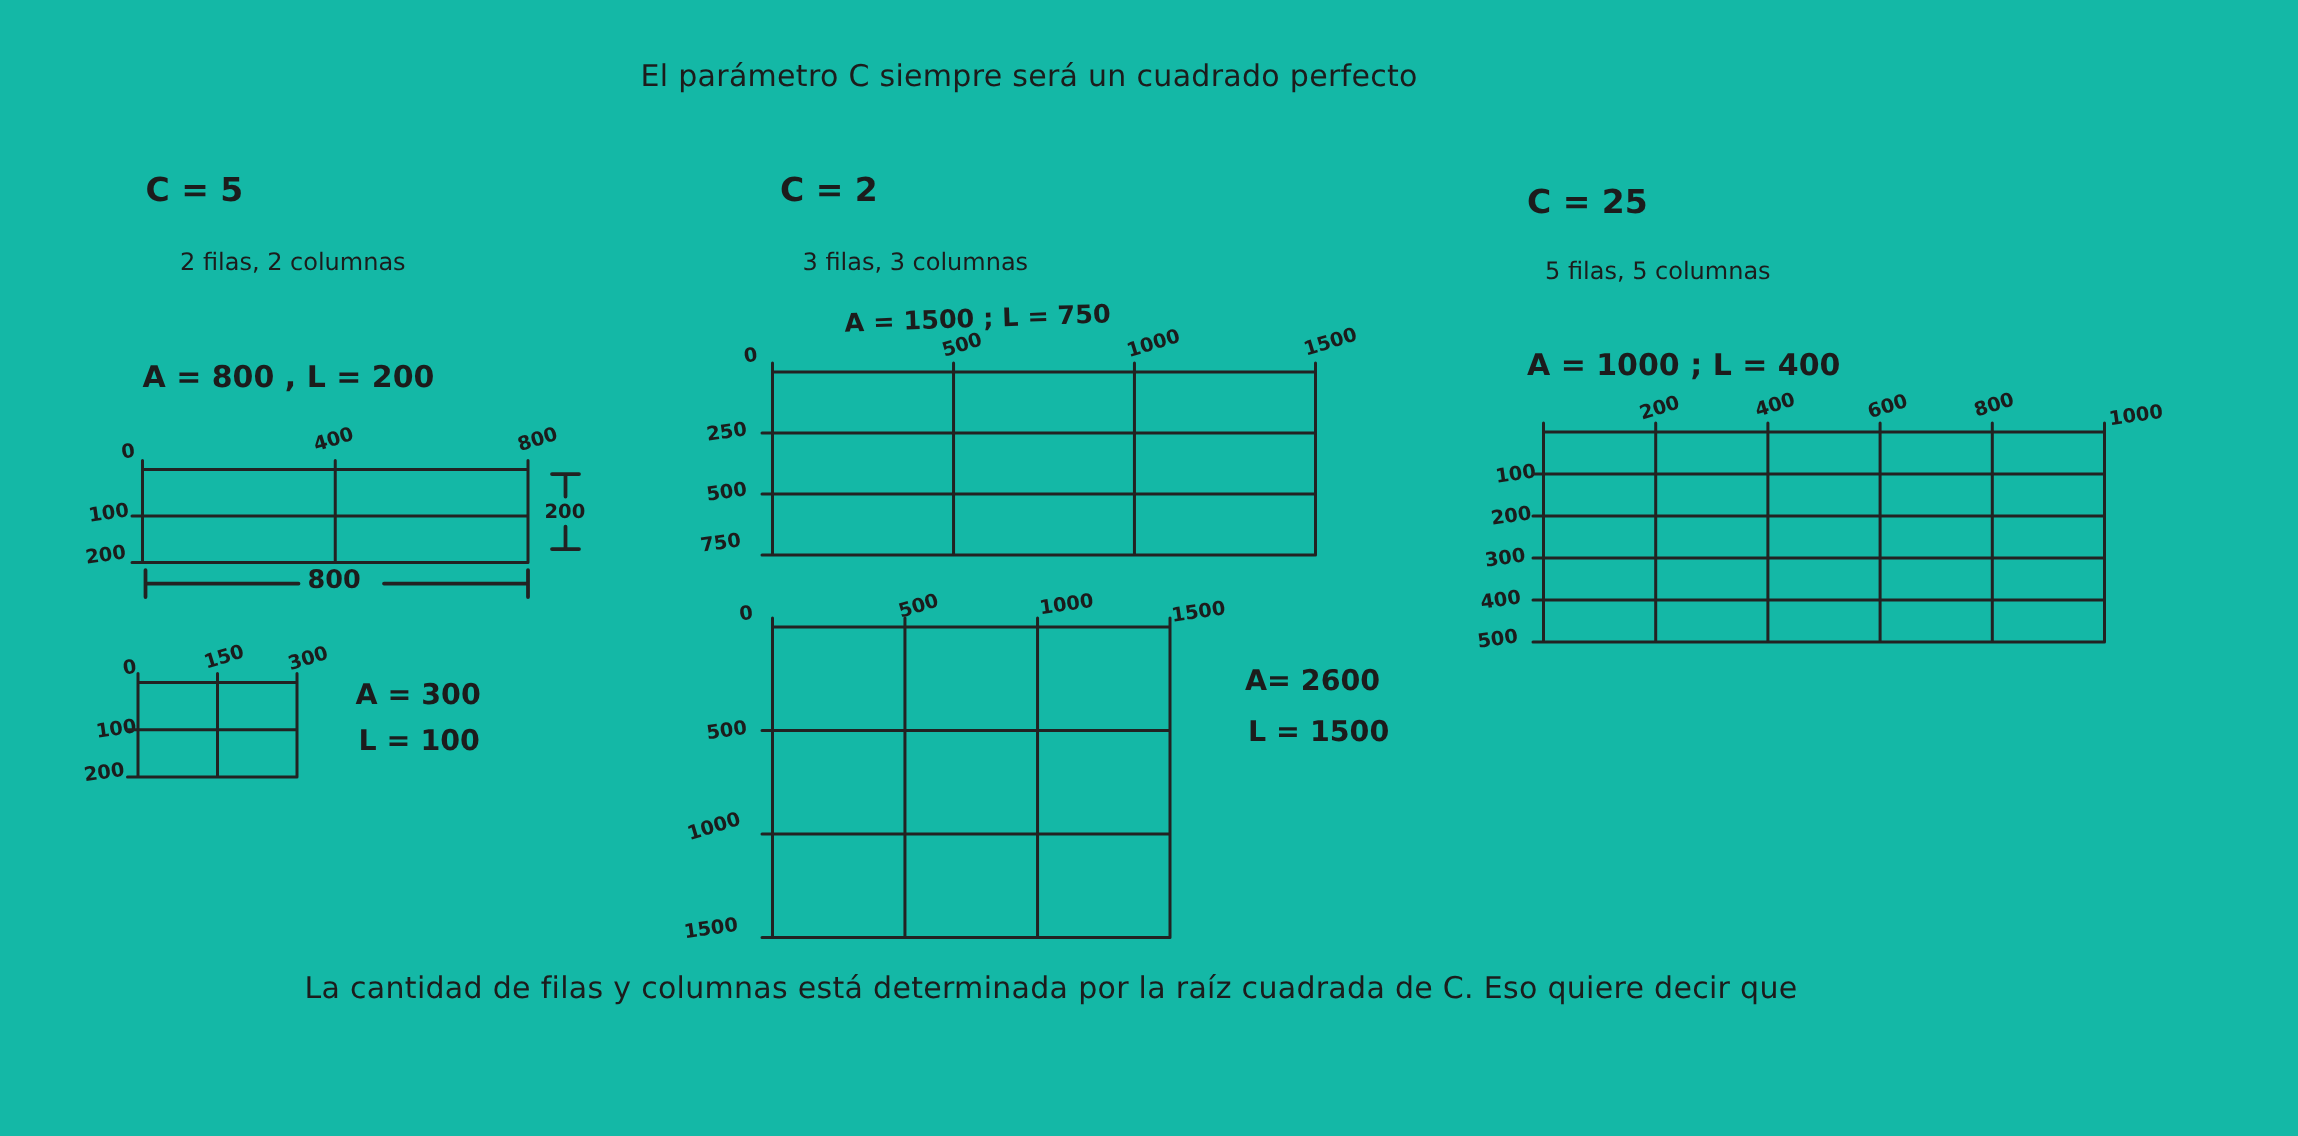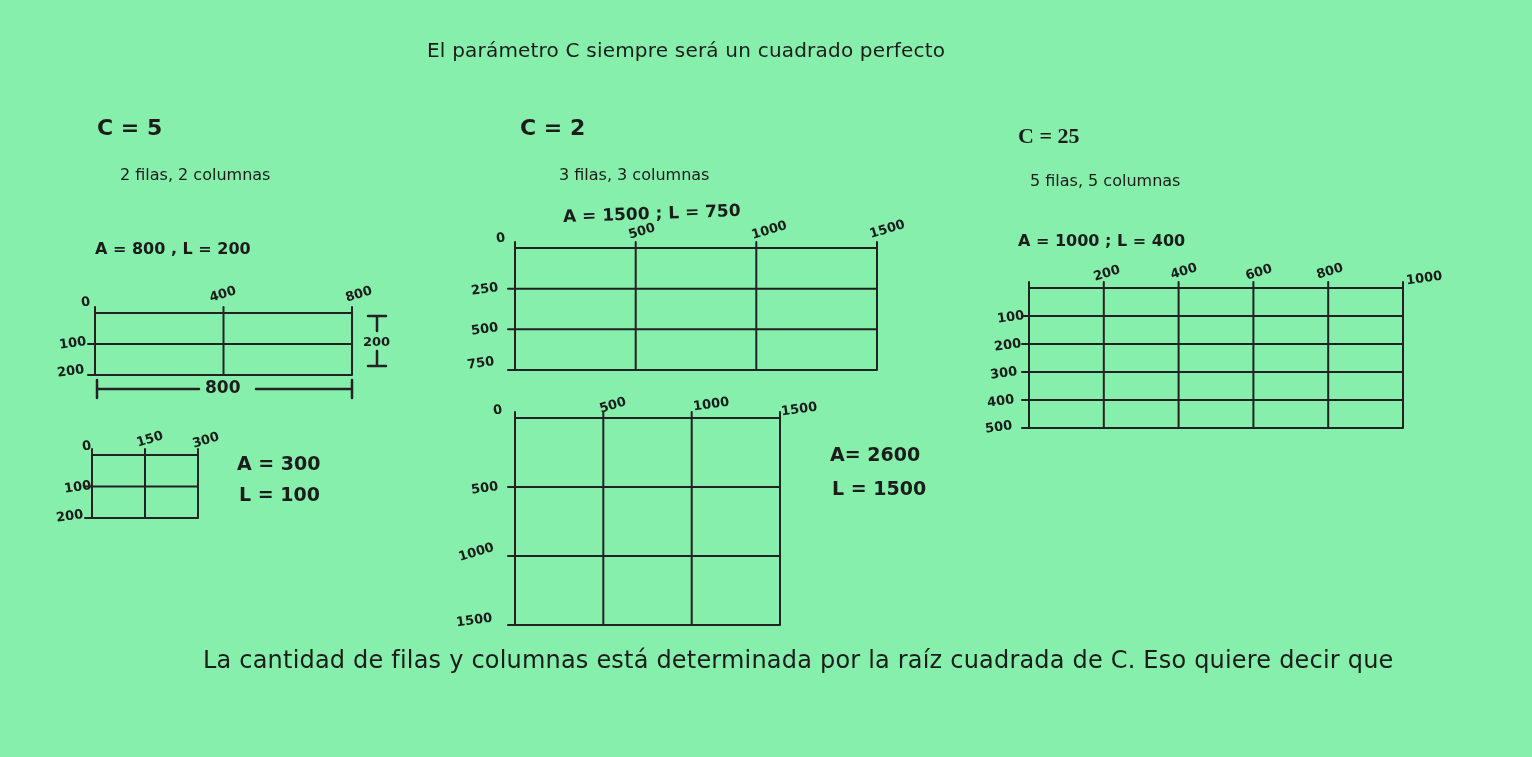--- a/index.html
+++ b/index.html
@@ -1,38 +1,38 @@
 <!DOCTYPE html>
 <html><head>
 <meta charset="utf-8">
 <style>
   * { margin: 0; padding: 0; box-sizing: border-box; }
   html, body { background: #ffffff; }
   #canvas {
     position: relative;
     width: 1532px;
     height: 757px;
-    background: #86efac;
+    background: #14b8a6;
     font-family: "DejaVu Sans", sans-serif;
     color: #1c1c1c;
     overflow: hidden;
   }
   .lbl { position: absolute; white-space: nowrap; color: #1c1c1c; }
   .title-lbl { font-size: 20px; letter-spacing: 0.2px; }
   .c-lbl { font-size: 22px; font-weight: 600; }
   .filas-lbl { font-size: 16px; }
-  .dims-lbl { font-size: 16px; font-weight: 700; }
+  .dims-lbl { font-size: 20px; font-weight: 700; }
   .side-lbl { font-size: 19px; font-weight: 700; }
   .tick { font-size: 13px; font-weight: 700; }
   .rot { transform: rotate(-17deg); }
   .rot-sm { transform: rotate(-8deg); }
   .grid { position: absolute; }
   .grid svg { position: absolute; overflow: visible; }
   .adorn { position: absolute; overflow: visible; }
-  .footer-lbl { font-size: 24px; letter-spacing: 0.2px; }
+  .footer-lbl { font-size: 20px; letter-spacing: 0.2px; }
 </style>
 </head>
 <body>
 
 <div id="canvas">
 
   <div class="lbl title-lbl" style="left:427px; top:38px;">El parámetro C siempre será un cuadrado perfecto</div>
 
   <div class="lbl c-lbl" style="left:97px; top:115px;">C = 5</div>
   <div class="lbl filas-lbl" style="left:120px; top:165px;">2 filas, 2 columnas</div>
@@ -66,21 +66,21 @@
     <span class="lbl tick rot-sm" style="left:-28px; top:24px;">100</span>
     <span class="lbl tick rot-sm" style="left:-36px; top:53px;">200</span>
   <svg width="130" height="87" viewBox="-12 -12 130 87" style="left: -12px; top: -12px;">
         <path d="M0 0 L0 63 M0 -6 L0 0 M53 0 L53 63 M53 -6 L53 0 M106 0 L106 63 M106 -6 L106 0 M0 0 L106 0 M0 31.5 L106 31.5 M-7 31.5 L0 31.5 M0 63 L106 63 M-7 63 L0 63 " fill="none" stroke="#222222" stroke-width="2" stroke-linecap="round"></path>
       </svg>
     </div>
   <div class="lbl side-lbl" style="left:237px; top:452px;">A = 300</div>
   <div class="lbl side-lbl" style="left:239px; top:483px;">L = 100</div>
 
   <div class="lbl c-lbl" style="left:520px; top:115px;">C = 2</div>
-  <div class="lbl filas-lbl" style="left:535px; top:165px;margin-left:24px;">3 filas, 3 columnas</div>
+  <div class="lbl filas-lbl" style="left:535px; top:165px;">3 filas, 3 columnas</div>
   <div class="lbl dims-lbl" style="left:563px; top:203px; transform:rotate(-2deg); font-size:17px;">A = 1500 ;  L = 750</div>
 
   <div class="grid" style="left:515px; top:248px; width:362px; height:122px;">
     <span class="lbl tick rot-sm" style="left:-19px; top:-18px;">0</span>
     <span class="lbl tick rot" style="left:113px; top:-25px;">500</span>
     <span class="lbl tick rot" style="left:236px; top:-26px;">1000</span>
     <span class="lbl tick rot" style="left:354px; top:-27px;">1500</span>
     <span class="lbl tick rot-sm" style="left:-44px; top:33px;">250</span>
     <span class="lbl tick rot-sm" style="left:-44px; top:73px;">500</span>
     <span class="lbl tick rot-sm" style="left:-48px; top:107px;">750</span>
@@ -97,21 +97,21 @@
     <span class="lbl tick rot-sm" style="left:-44px; top:62px;">500</span>
     <span class="lbl tick rot" style="left:-57px; top:126px;">1000</span>
     <span class="lbl tick rot-sm" style="left:-59px; top:194px;">1500</span>
   <svg width="289" height="231" viewBox="-12 -12 289 231" style="left: -12px; top: -12px;">
         <path d="M0 0 L0 207 M0 -6 L0 0 M88.3 0 L88.3 207 M88.3 -6 L88.3 0 M176.7 0 L176.7 207 M176.7 -6 L176.7 0 M265 0 L265 207 M265 -6 L265 0 M0 0 L265 0 M0 69 L265 69 M-7 69 L0 69 M0 138 L265 138 M-7 138 L0 138 M0 207 L265 207 M-7 207 L0 207 " fill="none" stroke="#222222" stroke-width="2" stroke-linecap="round"></path>
       </svg>
     </div>
   <div class="lbl side-lbl" style="left:830px; top:443px;">A= 2600</div>
   <div class="lbl side-lbl" style="left:832px; top:477px;">L = 1500</div>
 
-  <div class="lbl c-lbl" style="left:1018px; top:123px;font-family:Liberation Serif, serif;">C = 25</div>
+  <div class="lbl c-lbl" style="left:1018px; top:123px;">C = 25</div>
   <div class="lbl filas-lbl" style="left:1030px; top:171px;">5 filas, 5 columnas</div>
   <div class="lbl dims-lbl" style="left:1018px; top:231px;">A = 1000  ;   L = 400</div>
 
   <div class="grid" style="left:1029px; top:288px; width:374px; height:140px;">
     <span class="lbl tick rot" style="left:64px; top:-23px;">200</span>
     <span class="lbl tick rot" style="left:141px; top:-25px;">400</span>
     <span class="lbl tick rot" style="left:216px; top:-24px;">600</span>
     <span class="lbl tick rot" style="left:287px; top:-25px;">800</span>
     <span class="lbl tick rot-sm" style="left:377px; top:-18px;">1000</span>
     <span class="lbl tick rot-sm" style="left:-32px; top:21px;">100</span>

